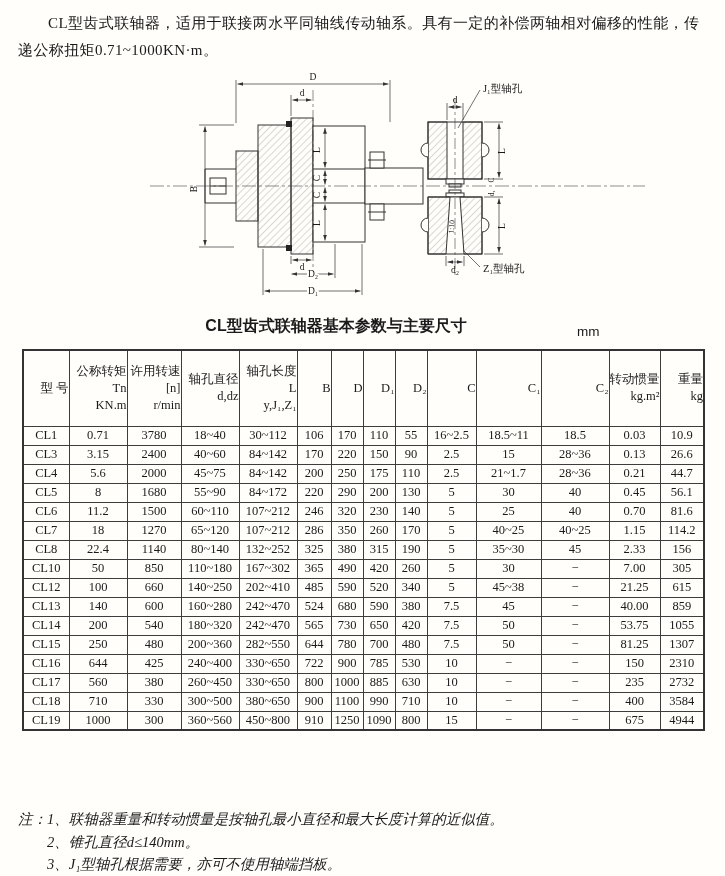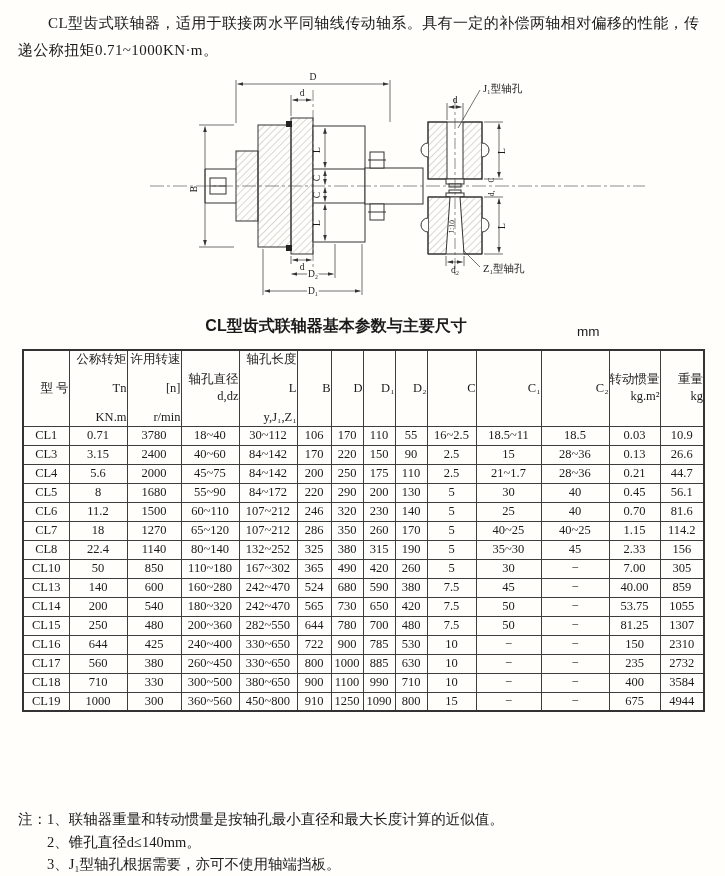--- a/index.html
+++ b/index.html
@@ -25,23 +25,23 @@
                 font-family:"Liberation Sans","DejaVu Sans",sans-serif; font-size:13.5px;margin-top:6px; }
 
   table.params { position:absolute; top:349px; left:22px; width:681px;
                  border-collapse:collapse; table-layout:fixed; border:2px solid #333; }
   .params th, .params td { border:1px solid #3d3d3d; text-align:center; vertical-align:middle;
                  font-weight:normal; font-size:12.5px; padding:0;
                  white-space:nowrap; overflow:hidden; }
   .params thead th { height:76px; line-height:1.35;text-align:right; }
   .params tbody td { height:19px; }
   .params th.lines-2 .hl + .hl { }
-  .params th.lines-3 .hl + .hl { margin-top:12px; }
-
-  .notes { position:absolute; top:808px; left:18px; font-size:14.5px; line-height:22.5px; }
+  .params th.lines-3 .hl + .hl { margin-top:0; }
+
+  .notes { position:absolute; top:808px; left:18px; font-size:14.5px; line-height:22.5px;font-style:italic; }
   .note-row { white-space:nowrap; }
   .note-indent { padding-left:29px; }
 </style>
 </head>
 <body>
 
 <div>
 
   <p class="intro">CL型齿式联轴器，适用于联接两水平同轴线传动轴系。具有一定的补偿两轴相对偏移的性能，传递公称扭矩0.71~1000KN·m。</p>
 
@@ -374,20 +374,36 @@
           <td>490</td>
           <td>420</td>
           <td>260</td>
           <td>5</td>
           <td>30</td>
           <td>−</td>
           <td>7.00</td>
           <td>305</td>
         </tr>
         <tr>
+          <td>CL12</td>
+          <td>100</td>
+          <td>660</td>
+          <td>140~250</td>
+          <td>202~410</td>
+          <td>485</td>
+          <td>590</td>
+          <td>520</td>
+          <td>340</td>
+          <td>5</td>
+          <td>45~38</td>
+          <td>−</td>
+          <td>21.25</td>
+          <td>615</td>
+        </tr>
+        <tr>
           <td>CL13</td>
           <td>140</td>
           <td>600</td>
           <td>160~280</td>
           <td>242~470</td>
           <td>524</td>
           <td>680</td>
           <td>590</td>
           <td>380</td>
           <td>7.5</td>

